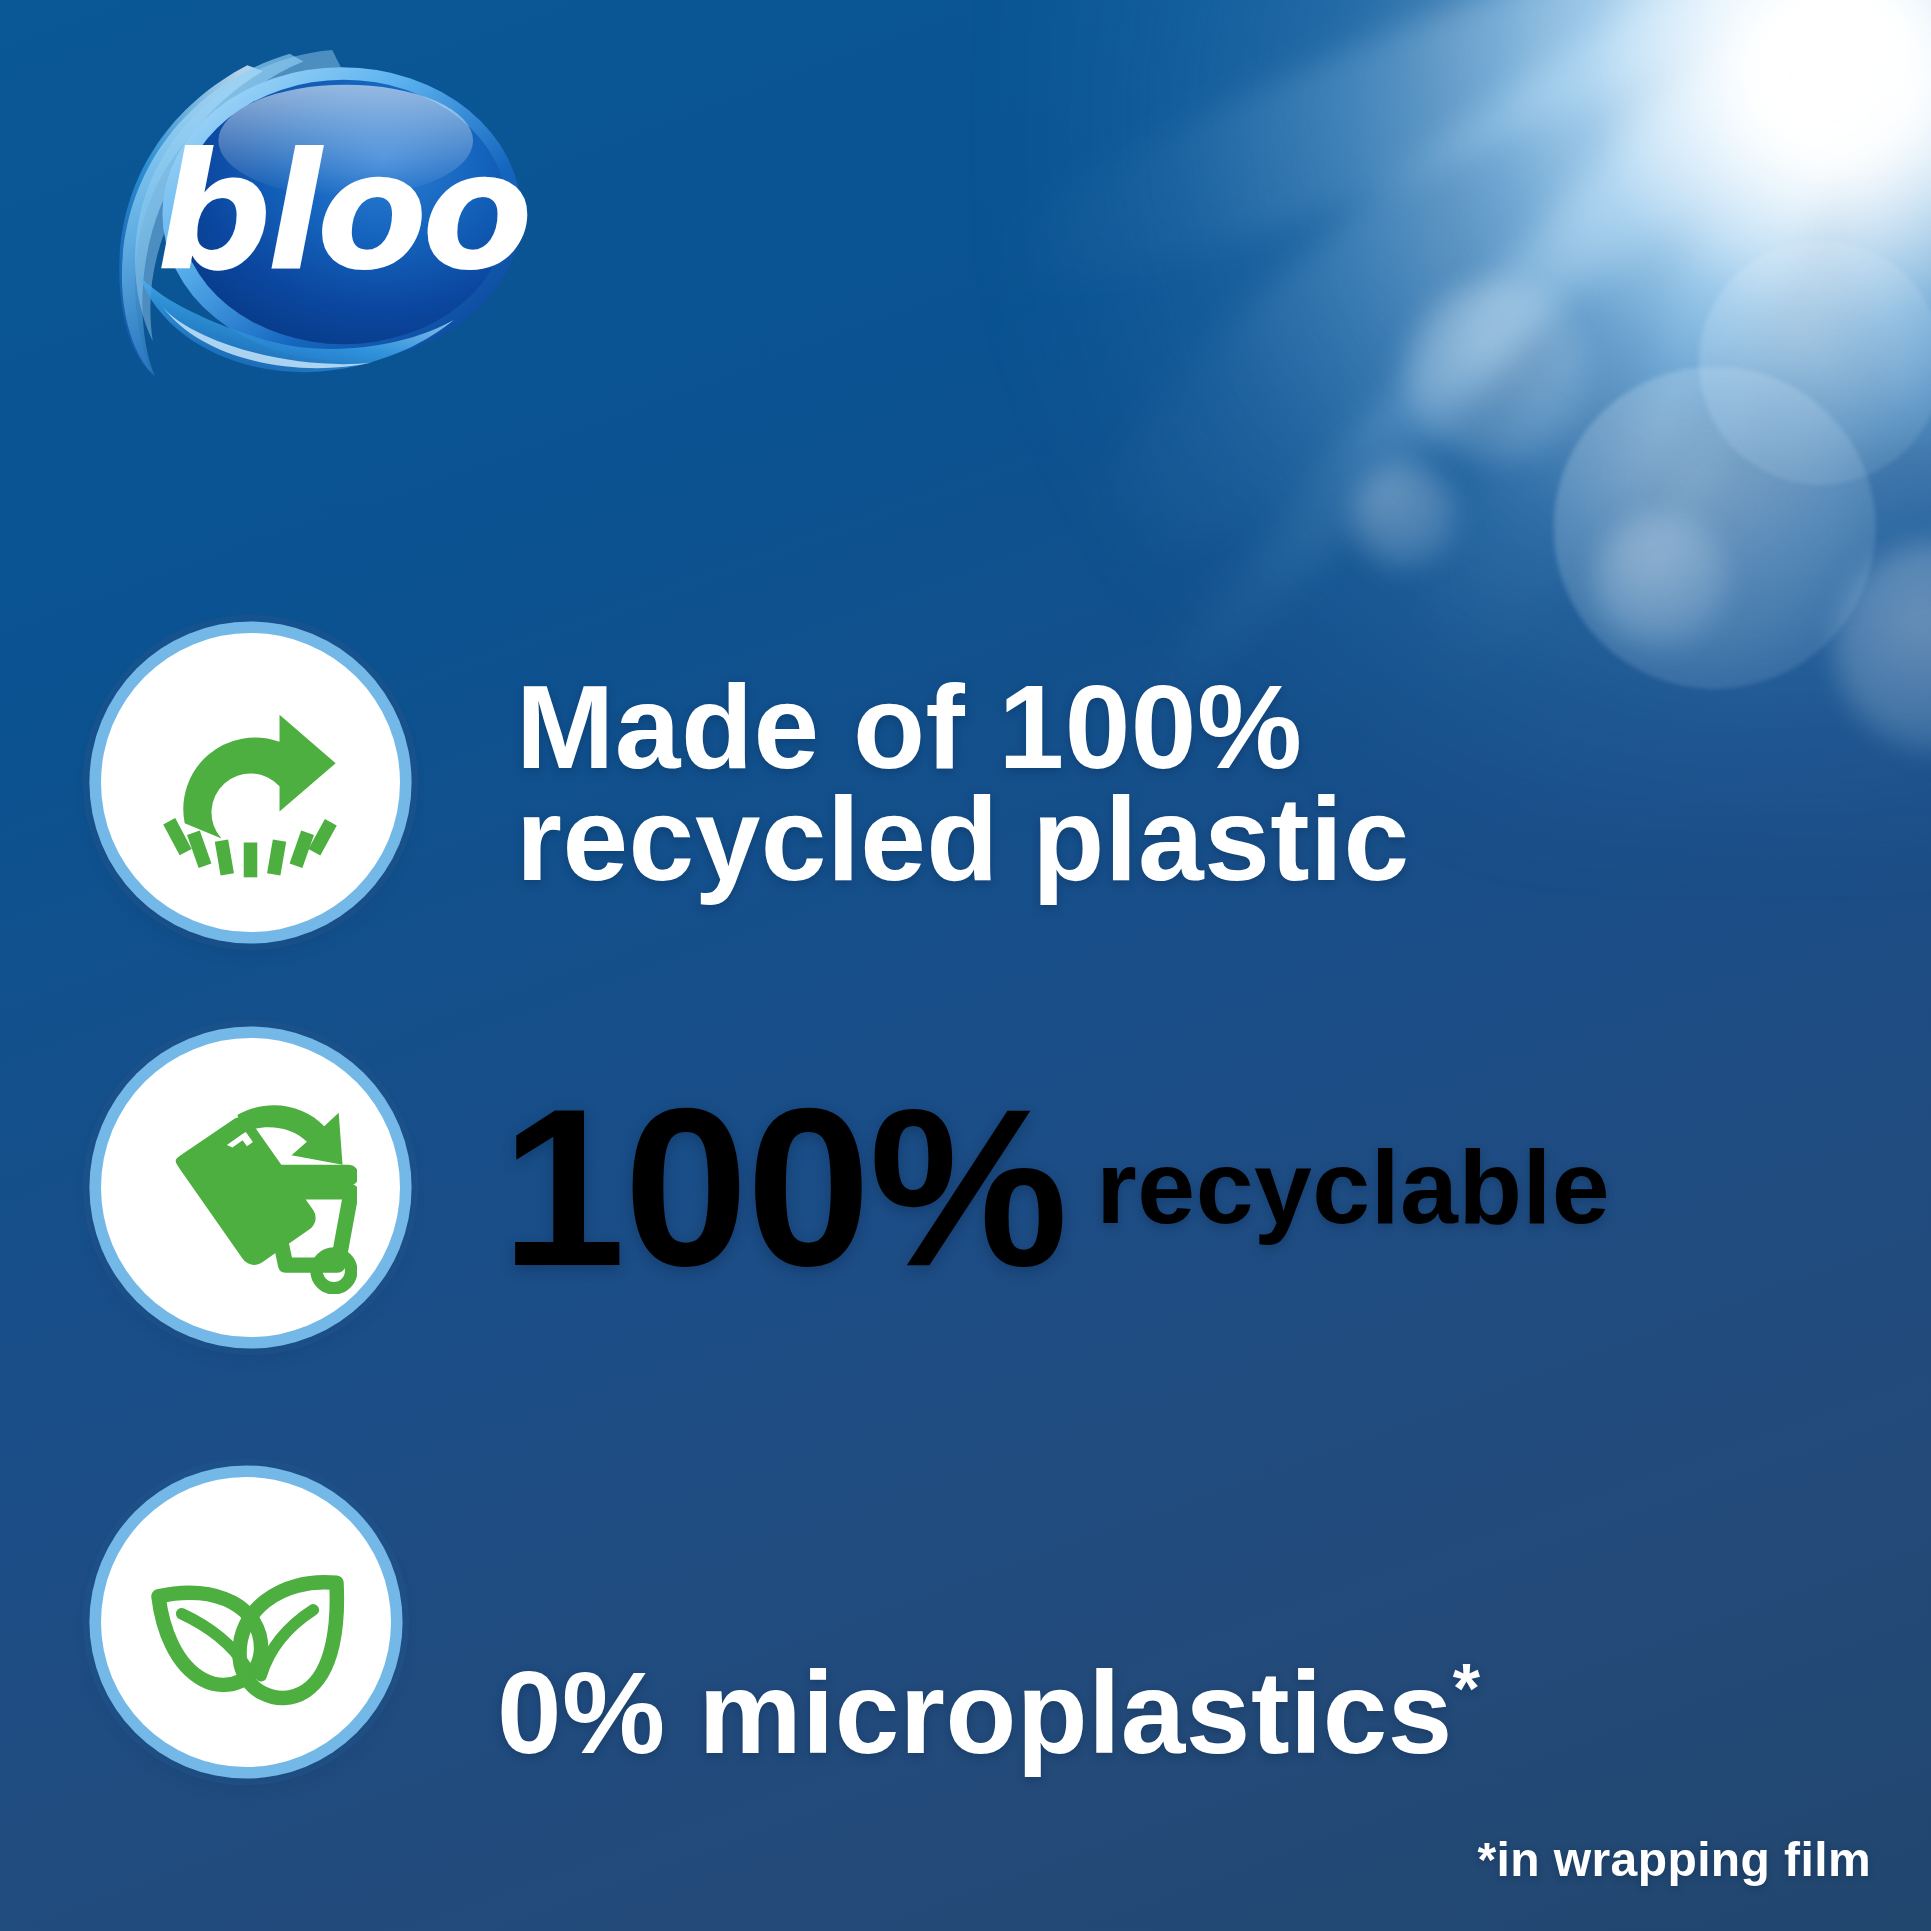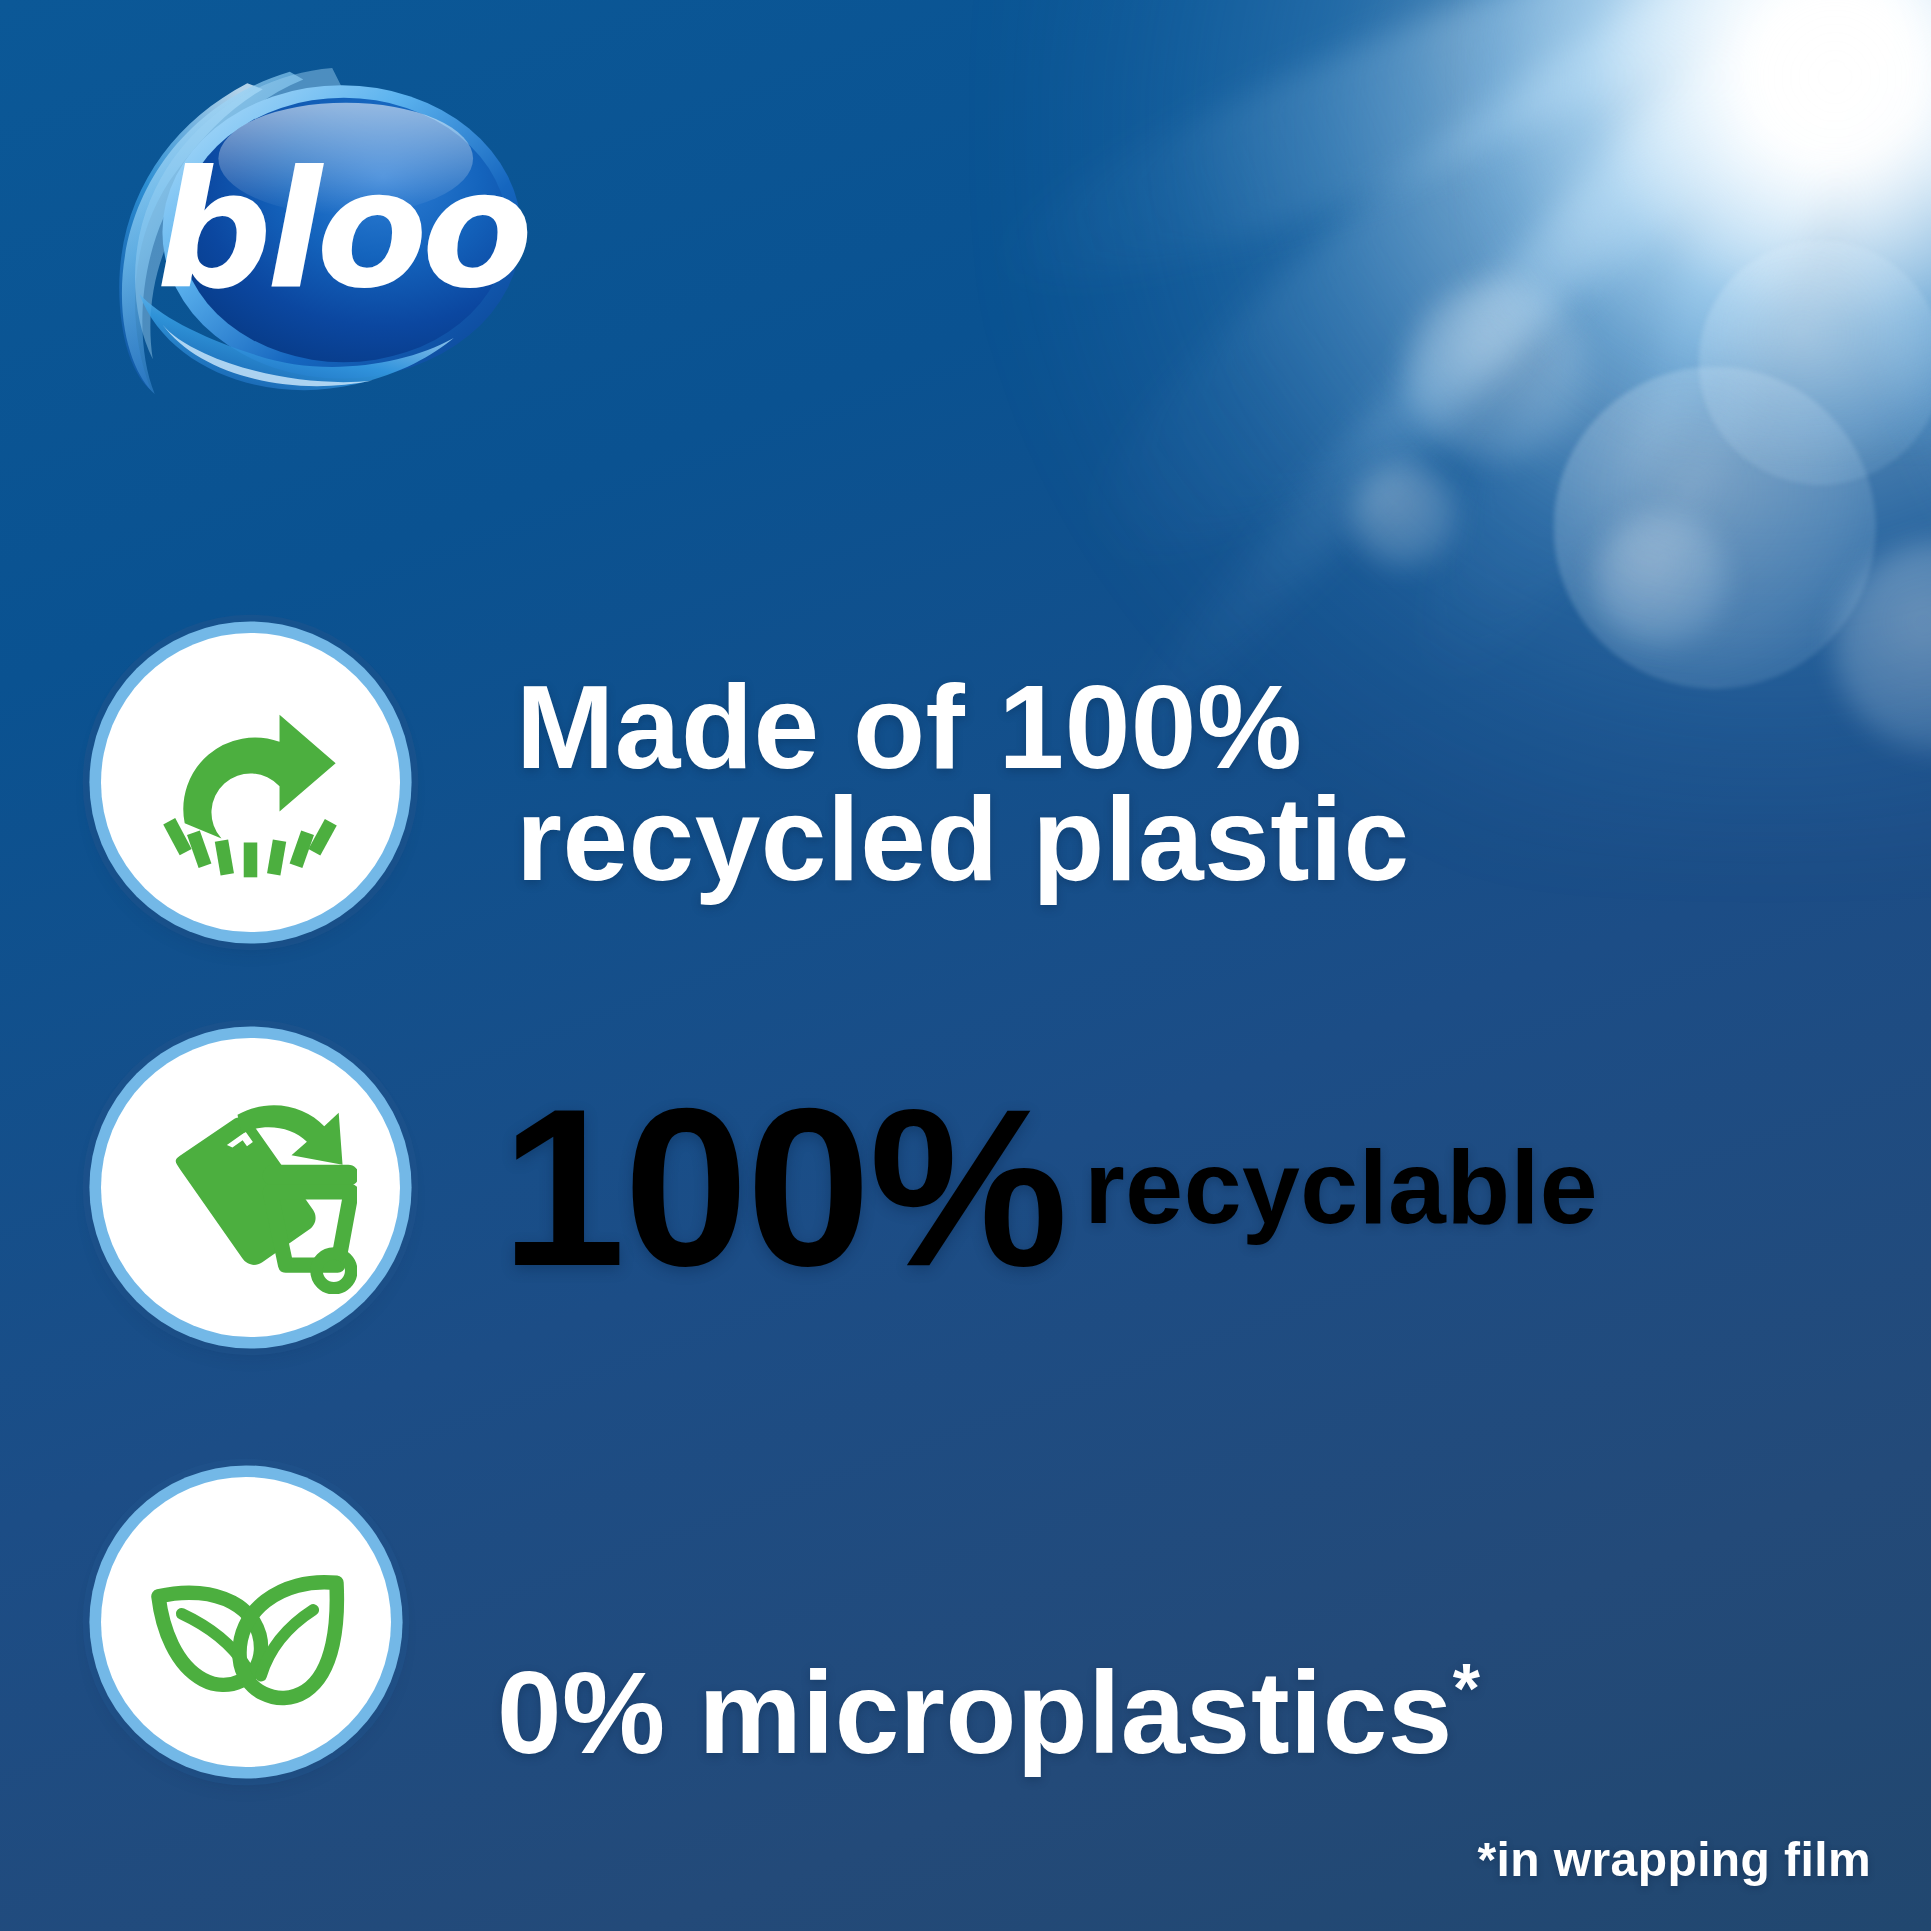--- a/index.html
+++ b/index.html
@@ -33,21 +33,21 @@
   }
   .bokeh{
     position:absolute;border-radius:50%;pointer-events:none;
     background:radial-gradient(circle at 42% 38%, rgba(255,255,255,.30) 0%, rgba(215,238,255,.20) 55%, rgba(185,225,252,.12) 78%, rgba(185,225,252,0) 100%);
     border:1px solid rgba(255,255,255,.12);
     filter:blur(2.9px);
   }
   .bokeh.soft{border:none;filter:blur(13.5px);}
 
   
-  .logo{position:absolute;left:83px;top:66px;width:483px;height:328px;}
+  .logo{position:absolute;left:83px;top:48px;width:483px;height:328px;}
   .logo svg{width:100%;height:100%;display:block;}
 
   
   .rows{position:absolute;left:0;top:0;width:1931px;height:1931px;}
   .row{position:absolute;display:flex;align-items:center;}
   .row-1{left:101px;top:633px;}
   .row-2{left:101px;top:1038px;}
   .row-3{left:101px;top:1477px;align-items:flex-end;}
 
   .badge{
@@ -67,21 +67,21 @@
     text-shadow:0 2.9px 9.7px rgba(2,28,56,.28);
   }
 
   .t1 .line{font-size:118px;line-height:112px;}
 
   .t2{display:flex;align-items:center;margin-left:101px;}
   .big100{
     font-weight:700;font-size:224px;line-height:193px;letter-spacing:-1.9px;
     text-shadow:0 3.9px 13.5px rgba(2,28,56,.30);
   }
-  .t2-right{margin-left:18px;}
+  .t2-right{margin-left:30px;}
   .t2-right .line{font-size:104px;line-height:97px;}
 
   .t3{margin-left:106px;}
   .t3 .line{font-size:116px;line-height:108px;position:relative;}
   .t3 .star{font-size:70px;vertical-align:super;line-height:0;}
 
   
   .footnote{
     position:absolute;right:60px;bottom:44px;color:#ffffff;
     font-weight:700;font-size:48px;letter-spacing:0.4px;white-space:nowrap;

